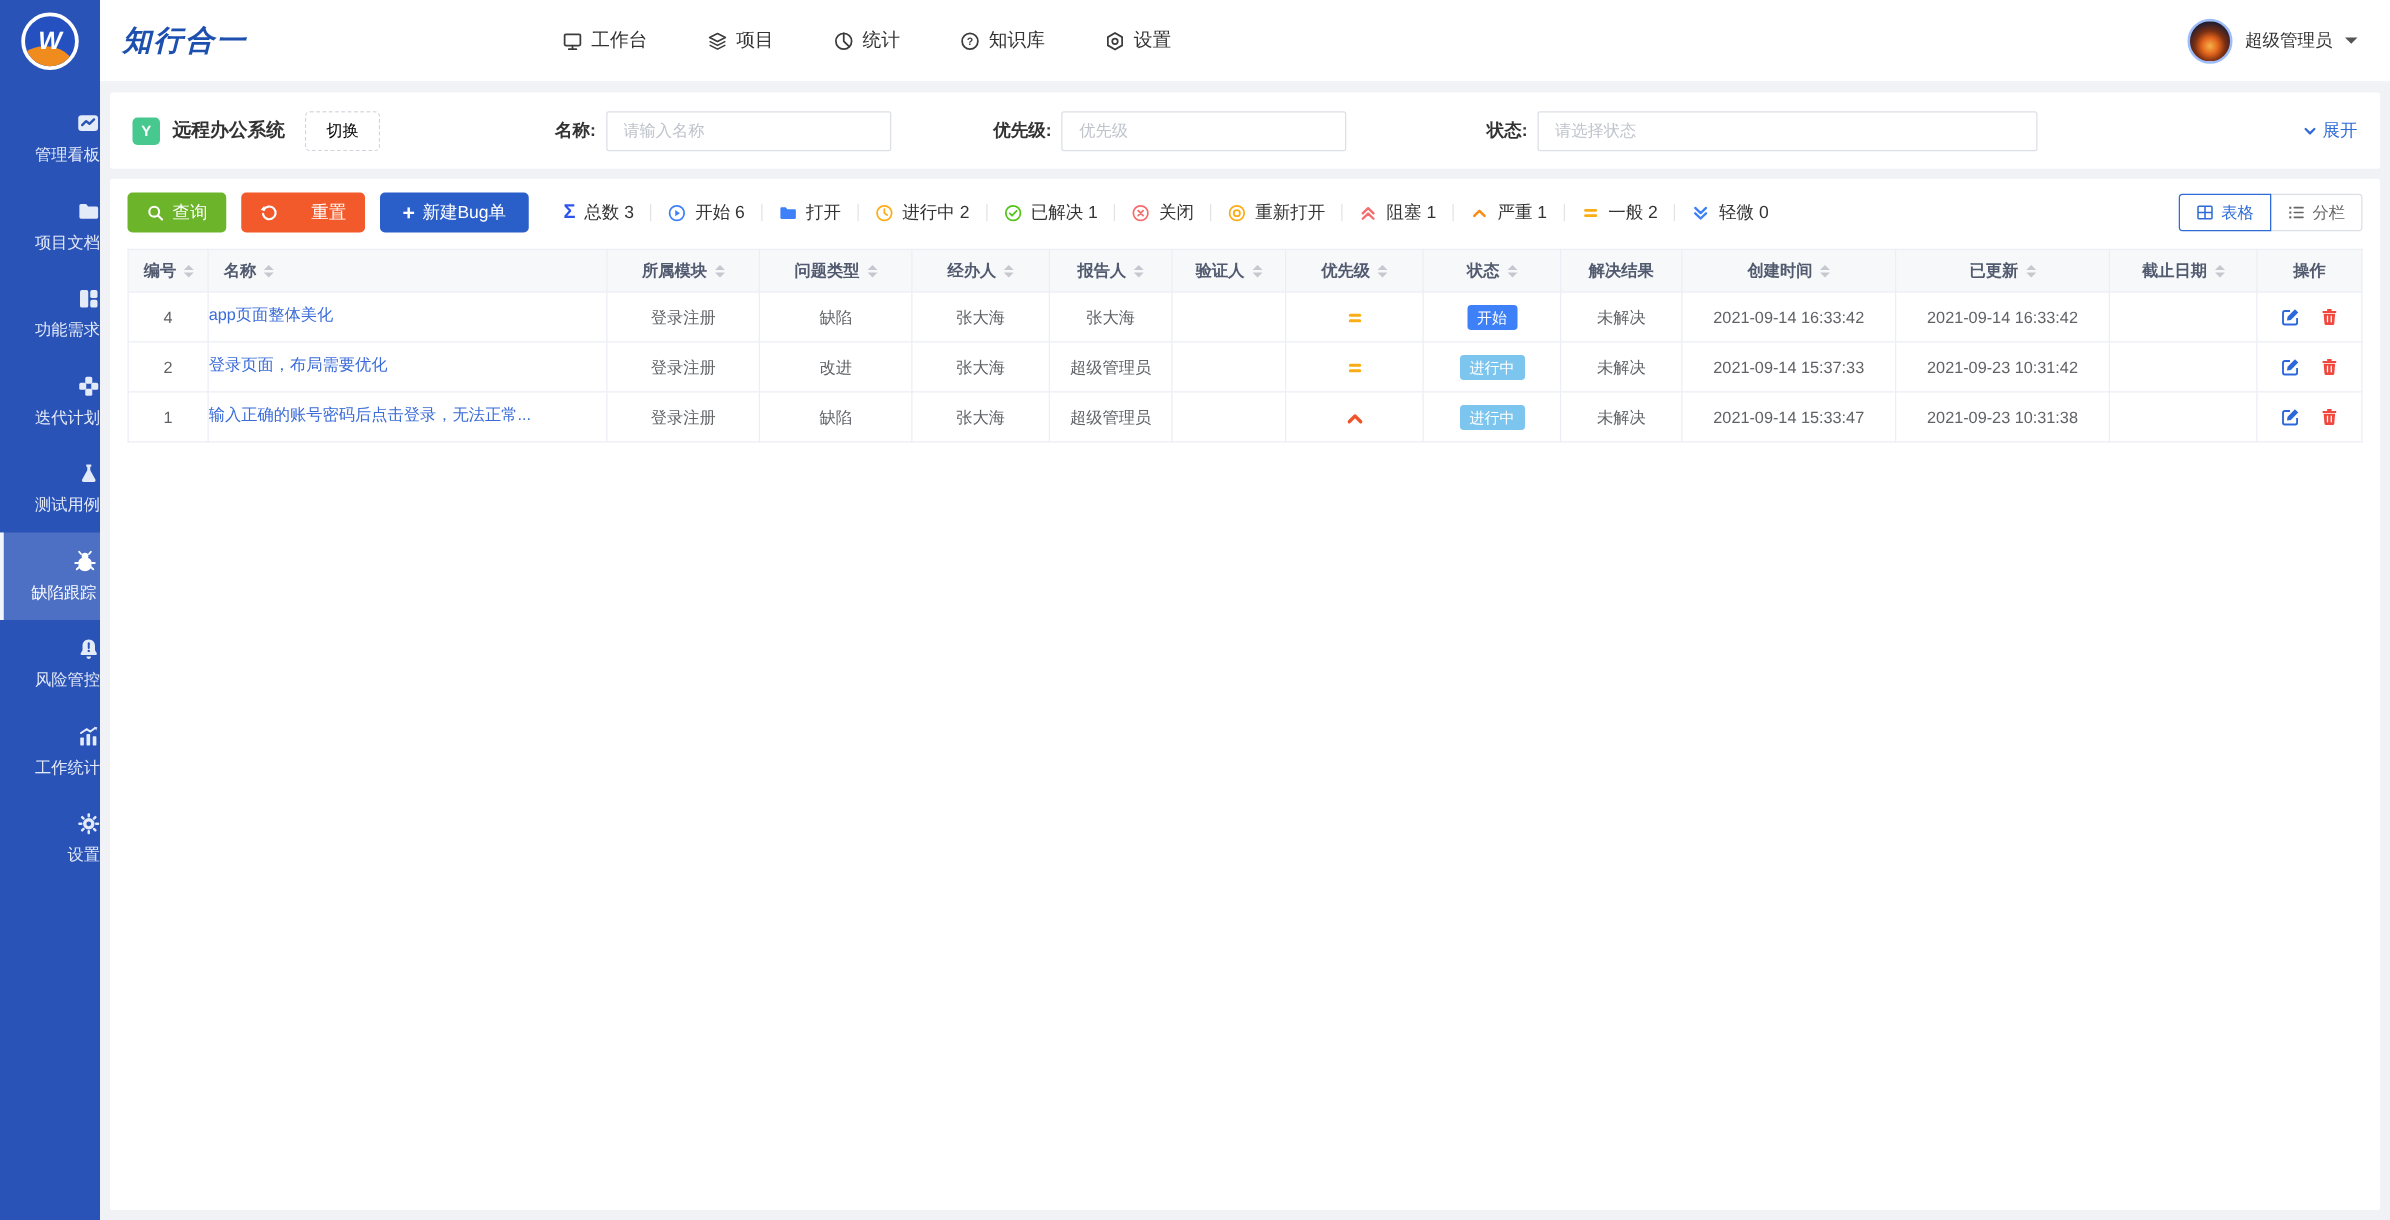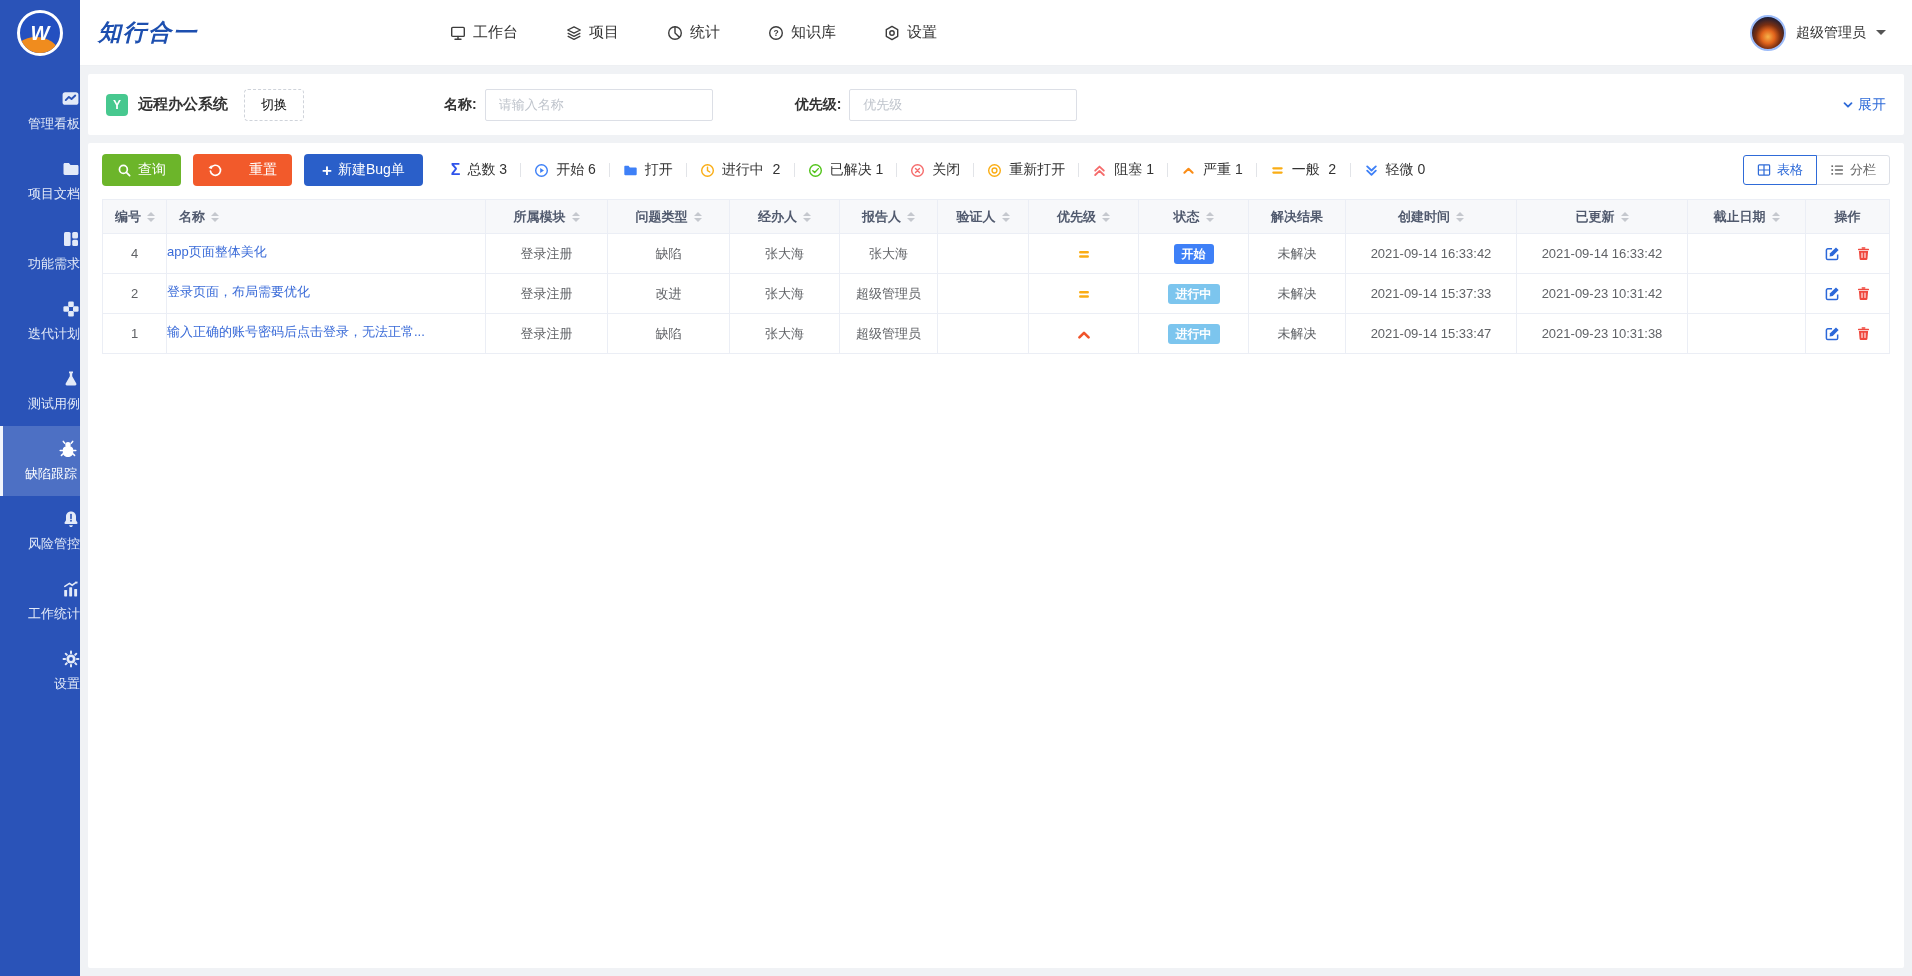--- a/index.html
+++ b/index.html
@@ -55,21 +55,21 @@
   .btn { height:32px; border:none; border-radius:4px; color:#fff; font-size:14px; display:flex; align-items:center; gap:6px; padding:0 15px; cursor:pointer; font-family:inherit; }
   .btn-search { background:#6CB52A; }
   .btn-reset { background:#F25A2B; margin-left:12px;gap:26px; }
   .btn-create { background:#2A5FC9; margin-left:12px; padding:0 18px; }
   .btn .plus { font-size:17px; font-weight:bold; line-height:1; }
 
   .stats { display:flex; align-items:center; margin-left:28px; font-size:14px; color:#333; }
   .stat { display:flex; align-items:center; gap:7px; white-space:nowrap; }
   .stat-sep { width:1px; height:14px; background:#e2e4e8; margin:0 13px; }
   .sigma { color:#2F54EB; font-weight:bold; font-size:16px; line-height:1; }
-  .c-blue { color:#3E80F7; } .c-orange { color:#FAAD14;font-family:Liberation Mono, monospace; } .c-green { color:#52C41A; }
+  .c-blue { color:#3E80F7; } .c-orange { color:#FAAD14; } .c-green { color:#52C41A; }
   .c-red { color:#F56C6C; } .c-dorange { color:#FA8C16; }
 
   .view-toggle { margin-left:auto; display:flex; }
   .vt-btn { height:30px; padding:0 13px; background:#fff; border:1px solid #dcdfe6; display:flex; align-items:center; gap:6px; font-size:13px; color:#666; cursor:pointer; font-family:inherit; }
   .vt-btn:first-child { border-radius:3px 0 0 3px; }
   .vt-btn:last-child { border-radius:0 3px 3px 0; margin-left:-1px; }
   .vt-btn.active { border-color:#2F6BD8; color:#2F6BD8; position:relative; z-index:1; }
 
   
   table { width:100%; border-collapse:collapse; table-layout:fixed; margin-top:13px; }
@@ -77,21 +77,21 @@
   th { background:#f7f8fa; height:34px; font-weight:bold; color:#515a6e; cursor:pointer; }
   td { height:40px; text-align:center; background:#fff; }
   .th-inner { display:flex; align-items:center; justify-content:center; gap:6px; padding:0 6px; }
   .th-left .th-inner { justify-content:flex-start; padding-left:12px; }
   .carets { display:flex; flex-direction:column; gap:2px; }
   .carets i { display:block; width:0; height:0; border:4px solid transparent; }
   .carets .cu { border-bottom-color:#c5c8ce; border-top-width:0; }
   .carets .cd { border-top-color:#c5c8ce; border-bottom-width:0; }
   td.cell-name { text-align:left; }
   a.row-link { color:#3A6BD8; text-decoration:none; cursor:pointer; white-space:nowrap; overflow:hidden; text-overflow:ellipsis; display:inline-block; max-width:100%; }
-  .badge { display:inline-block; min-width:40px; padding:4px 8px; border-radius:3px; color:#fff; font-size:12px; line-height:1;font-weight:bold; }
+  .badge { display:inline-block; min-width:40px; padding:4px 8px; border-radius:3px; color:#fff; font-size:12px; line-height:1; }
   .badge-start { background:#3E80F7; }
   .badge-doing { background:#7CC5EE; }
   .pri-ic { display:inline-flex; vertical-align:middle; }
   .ops { display:flex; align-items:center; justify-content:center; gap:16px; }
   .op-edit { color:#2C68D9; cursor:pointer; display:inline-flex; }
   .op-del { color:#F0483E; cursor:pointer; display:inline-flex; }
 
   
   .pager { margin-top:14px; display:flex; align-items:center; justify-content:flex-end; gap:10px; font-size:13px; color:#606266; flex-shrink:0; }
   .pg-arrow { color:#b8bcc4; font-size:15px; padding:0 2px; cursor:pointer; user-select:none; }
@@ -307,20 +307,24 @@
 
       <div class="filter-fields">
         <div class="f-group">
           <span class="f-label">名称:</span>
           <input class="f-input w-name" placeholder="请输入名称" style="">
         </div>
         <div class="f-group gap1">
           <span class="f-label">优先级:</span>
           <input class="f-input w-pri" placeholder="优先级" style="">
         </div>
+        <div class="f-group gap2">
+          <span class="f-label">状态:</span>
+          <input class="f-input w-status" placeholder="请选择状态" style="">
+        </div>
         <div class="expand-link">
           <span>
             <svg width="12" height="12" viewBox="0 0 12 12" fill="none" stroke="currentColor" stroke-width="1.8" stroke-linecap="round" stroke-linejoin="round">
                 <path d="M2.5 4.2L6 7.7l3.5-3.5"></path>
               </svg>
           </span>
           <span>展开</span>
         </div>
       </div>
     </section>

